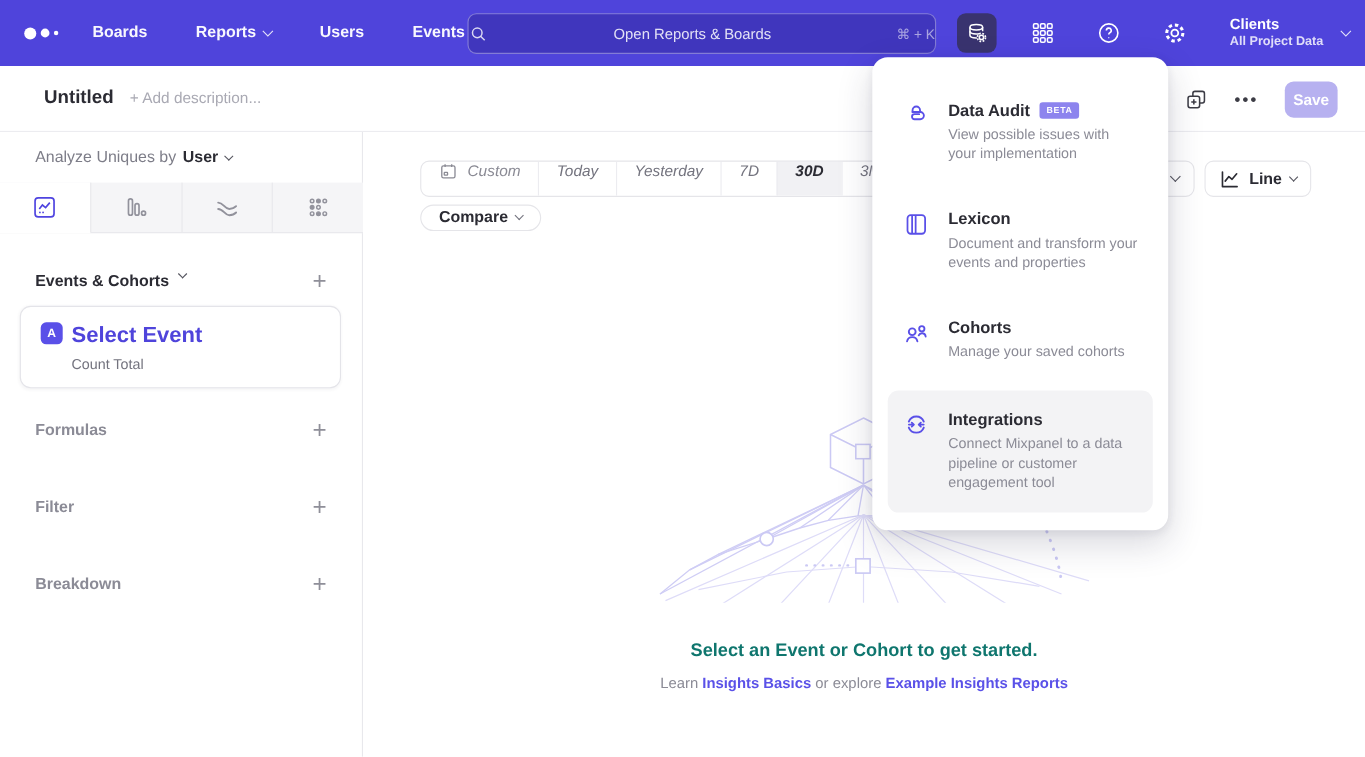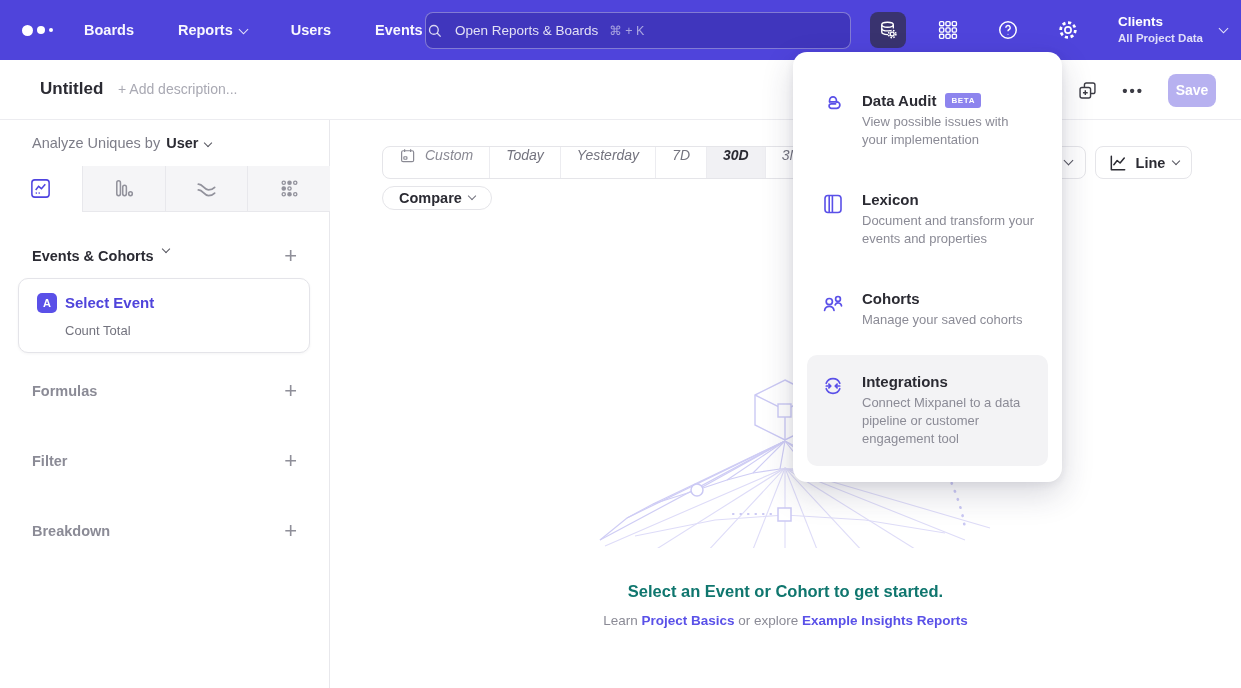--- a/index.html
+++ b/index.html
@@ -19,21 +19,21 @@
   .logo { display:flex; align-items:center; gap:4px; margin-left:22px; width:46px; }
   .logo i { background:#fff; border-radius:50%; display:block; }
   .logo i:nth-child(1){ width:11px; height:11px; }
   .logo i:nth-child(2){ width:8px; height:8px; }
   .logo i:nth-child(3){ width:4px; height:4px; }
   .nav-links { display:flex; align-items:center; gap:44px; margin-left:16px; }
   .nav-link { font-size:14.5px; font-weight:600; color:rgba(255,255,255,0.96); cursor:pointer; }
   .nav-link .chev { color:rgba(255,255,255,0.85); }
   .search-box { position:absolute; left:425px; top:12px; width:426px; height:37px;
     background:rgba(15,5,80,0.22); border:1px solid rgba(255,255,255,0.35); border-radius:8px;
-    display:flex; align-items:center; justify-content:flex-start; gap:11px; cursor:text; }
+    display:flex; align-items:center; justify-content:space-between; gap:11px; cursor:text; }
   .search-ph { font-size:13.5px; color:rgba(255,255,255,0.85); }
   .search-sc { font-size:12.5px; color:rgba(255,255,255,0.55); }
   .nav-right { position:absolute; right:14px; top:0; height:60px; display:flex; align-items:center; gap:24px;margin-left:39px; }
   .icon-btn { width:36px; height:36px; border-radius:8px; display:flex; align-items:center; justify-content:center; cursor:pointer; color:#fff; }
   .icon-btn.active { background:#39336f; }
   .project-switch { display:flex; align-items:center; gap:10px; margin-left:8px; cursor:pointer; }
   .project-col { display:flex; flex-direction:column; line-height:1.25; }
   .project-org { font-size:13.5px; font-weight:700; }
   .project-name { font-size:11.5px; font-weight:600; color:rgba(255,255,255,0.82); }
 
@@ -63,21 +63,21 @@
   .chart-tab.selected { background:#fff; border-bottom:1px solid #fff; margin-bottom:-1px; color:#4f44e0; }
   .side-section { position:absolute; left:32px; right:32px; display:flex; align-items:center; justify-content:space-between; }
   .side-section .lbl { font-size:14.5px; font-weight:700; color:#8b8b96; }
   .side-section .lbl.dark { color:#2b2b33; display:flex; align-items:flex-start; cursor:pointer; }
   .side-section .lbl.dark .chev { color:#55555f; width:6px; height:6px; margin-left:9px; }
   .plus { font-size:22px; font-weight:300; color:#8f8f99; cursor:pointer; line-height:1; }
   .event-card { position:absolute; left:18px; top:158px; width:292px; height:75px; background:#fff;
     border:1px solid #e4e4e9; border-radius:10px; box-shadow:0 1px 3px rgba(30,30,60,0.05); cursor:pointer; }
   .event-badge { position:absolute; left:18px; top:14px; width:20px; height:20px; background:#5a50e8;
     border-radius:5px; color:#fff; font-size:11px; font-weight:700; display:flex; align-items:center; justify-content:center; }
-  .event-title { position:absolute; left:46px; top:15px; font-size:15px; font-weight:600; color:#4f44db; }
+  .event-title { position:absolute; left:46px; top:15px; font-size:20px; font-weight:600; color:#4f44db; }
   .event-sub { position:absolute; left:46px; top:44px; font-size:13px; color:#73737e; }
 
   
   .main { position:absolute; top:120px; left:330px; right:0; bottom:0; background:#fff; }
   .date-seg { position:absolute; left:52px; top:26px; height:33px; display:inline-flex; align-items:stretch;
     border:1px solid #e5e5e9; border-radius:8px; background:#fff; overflow:hidden; z-index:2; }
   .seg-item { display:flex; gap:8px; padding:0 16px; font-size:14px; color:#73737e;
     border-left:1px solid #ececf0; cursor:pointer; white-space:nowrap;font-style:italic; }
   .seg-item:first-child { border-left:none; color:#8a8a94; }
   .seg-item.selected { background:#f1f1f4; color:#2b2b33; font-weight:700; }
@@ -343,21 +343,21 @@
       <polyline points="60,168 140,152 210,147 290,152 370,165"></polyline>
     </g>
     <path d="M158 146 H200" stroke="#cbc9f4" stroke-width="2.2" stroke-dasharray="0.5 7" stroke-linecap="round"></path>
     <path d="M366 92 C376 112 388 140 390 162" stroke="#cbc9f4" stroke-width="2.6" stroke-dasharray="0.5 8" stroke-linecap="round"></path>
     <circle cx="122" cy="122" r="6" fill="#fff" stroke="#cbc9f4" stroke-width="1.5"></circle>
     <rect x="203" y="140" width="13" height="13" fill="#fff" stroke="#cbc9f4" stroke-width="1.5"></rect>
   </svg>
 
   <div class="empty-head">Select an Event or Cohort to get started.</div>
   <div class="empty-links">
-    <span>Learn </span><a>Project Basics</a><span> or explore </span><a>Example Insights Reports</a>
+    <span>Learn </span><a>Insights Basics</a><span> or explore </span><a>Example Insights Reports</a>
   </div>
 </div>
 
 <div class="menu-panel">
 
   <div class="menu-item mi-gap-lg">
     <span class="mi-icon">
       <svg width="24" height="24" viewBox="0 0 24 24" fill="none" stroke="currentColor" stroke-width="1.7" stroke-linecap="round" stroke-linejoin="round">
         <path d="M8.6 8.8 V7.2 a3.4 3.4 0 0 1 6.8 0 V8.8"></path>
         <path d="M8.6 8.8 h7 a3.3 3.3 0 0 1 0 6.6 h-5.2 a2.3 2.3 0 0 1 0 -4.6 h4.2"></path>

